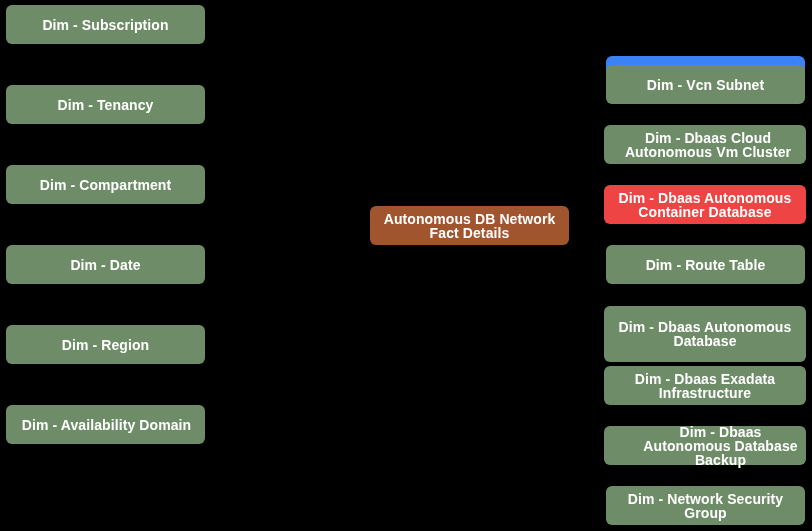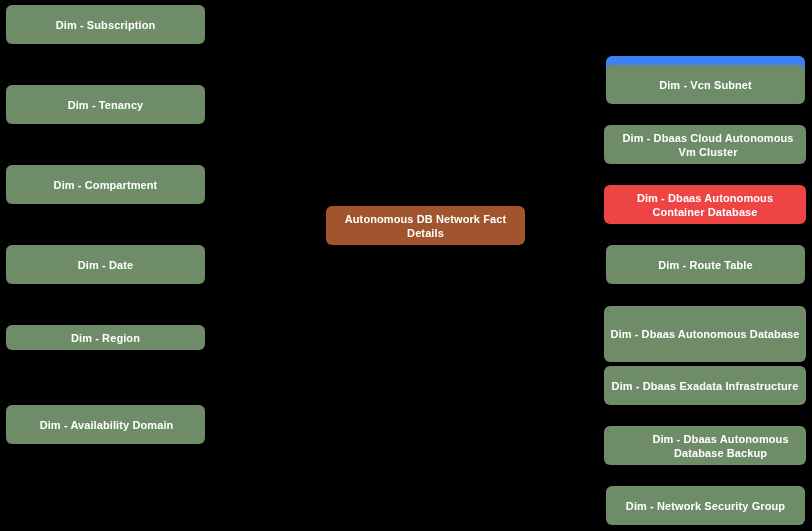--- a/index.html
+++ b/index.html
@@ -18,32 +18,33 @@
   }
   .node {
     position: absolute;
     box-sizing: border-box;
     display: flex;
     align-items: center;
     justify-content: center;
     text-align: center;
     border-radius: 6px;
     color: #ffffff;
-    font-size: 11px;
+    font-size: 14px;
     font-weight: bold;
     line-height: 14px;
     letter-spacing: 0.1px;
     padding: 2px 6px;
     -webkit-font-smoothing: antialiased;
   }
   .node.dim {
     background: #6f8c68;
   }
   .node.fact {
     background: #a0552f;
+    margin-left: 44px;
   }
   .node-label {
     display: block;
     width: 100%;
     white-space: normal;
     word-wrap: break-word;
   }
 </style>
 </head>
 <body>
@@ -54,21 +55,21 @@
     </div>
     <div class="node dim" style="left: 6px; top: 85px; width: 199px; height: 39px; background: rgb(111, 140, 104); color: rgb(255, 255, 255);">
       <span class="node-label">Dim - Tenancy</span>
     </div>
     <div class="node dim" style="left: 6px; top: 165px; width: 199px; height: 39px; background: rgb(111, 140, 104); color: rgb(255, 255, 255);">
       <span class="node-label">Dim - Compartment</span>
     </div>
     <div class="node dim" style="left: 6px; top: 245px; width: 199px; height: 39px; background: rgb(111, 140, 104); color: rgb(255, 255, 255);">
       <span class="node-label">Dim - Date</span>
     </div>
-    <div class="node dim" style="left: 6px; top: 325px; width: 199px; height: 25px; background: rgb(111, 140, 104); color: rgb(255, 255, 255); justify-content: flex-end;">
+    <div class="node dim" style="left: 6px; top: 325px; width: 199px; height: 39px; background: rgb(111, 140, 104); color: rgb(255, 255, 255); justify-content: flex-end;">
       <span class="node-label">Dim - Region</span>
     </div>
     <div class="node dim" style="left: 6px; top: 405px; width: 199px; height: 39px; background: rgb(111, 140, 104); color: rgb(255, 255, 255); padding-left: 8px;">
       <span class="node-label">Dim - Availability Domain</span>
     </div>
     <div class="node fact" style="left: 326px; top: 206px; width: 199px; height: 39px; background: rgb(160, 85, 47); color: rgb(255, 255, 255);">
       <span class="node-label">Autonomous DB Network Fact Details</span>
     </div>
     <div class="node dim" style="left: 606px; top: 18px; width: 199px; height: 39px; background: #3b82f6; color: rgb(255, 255, 255); margin-top: 38px;">
       <span class="node-label">Dim - Vcn</span>

